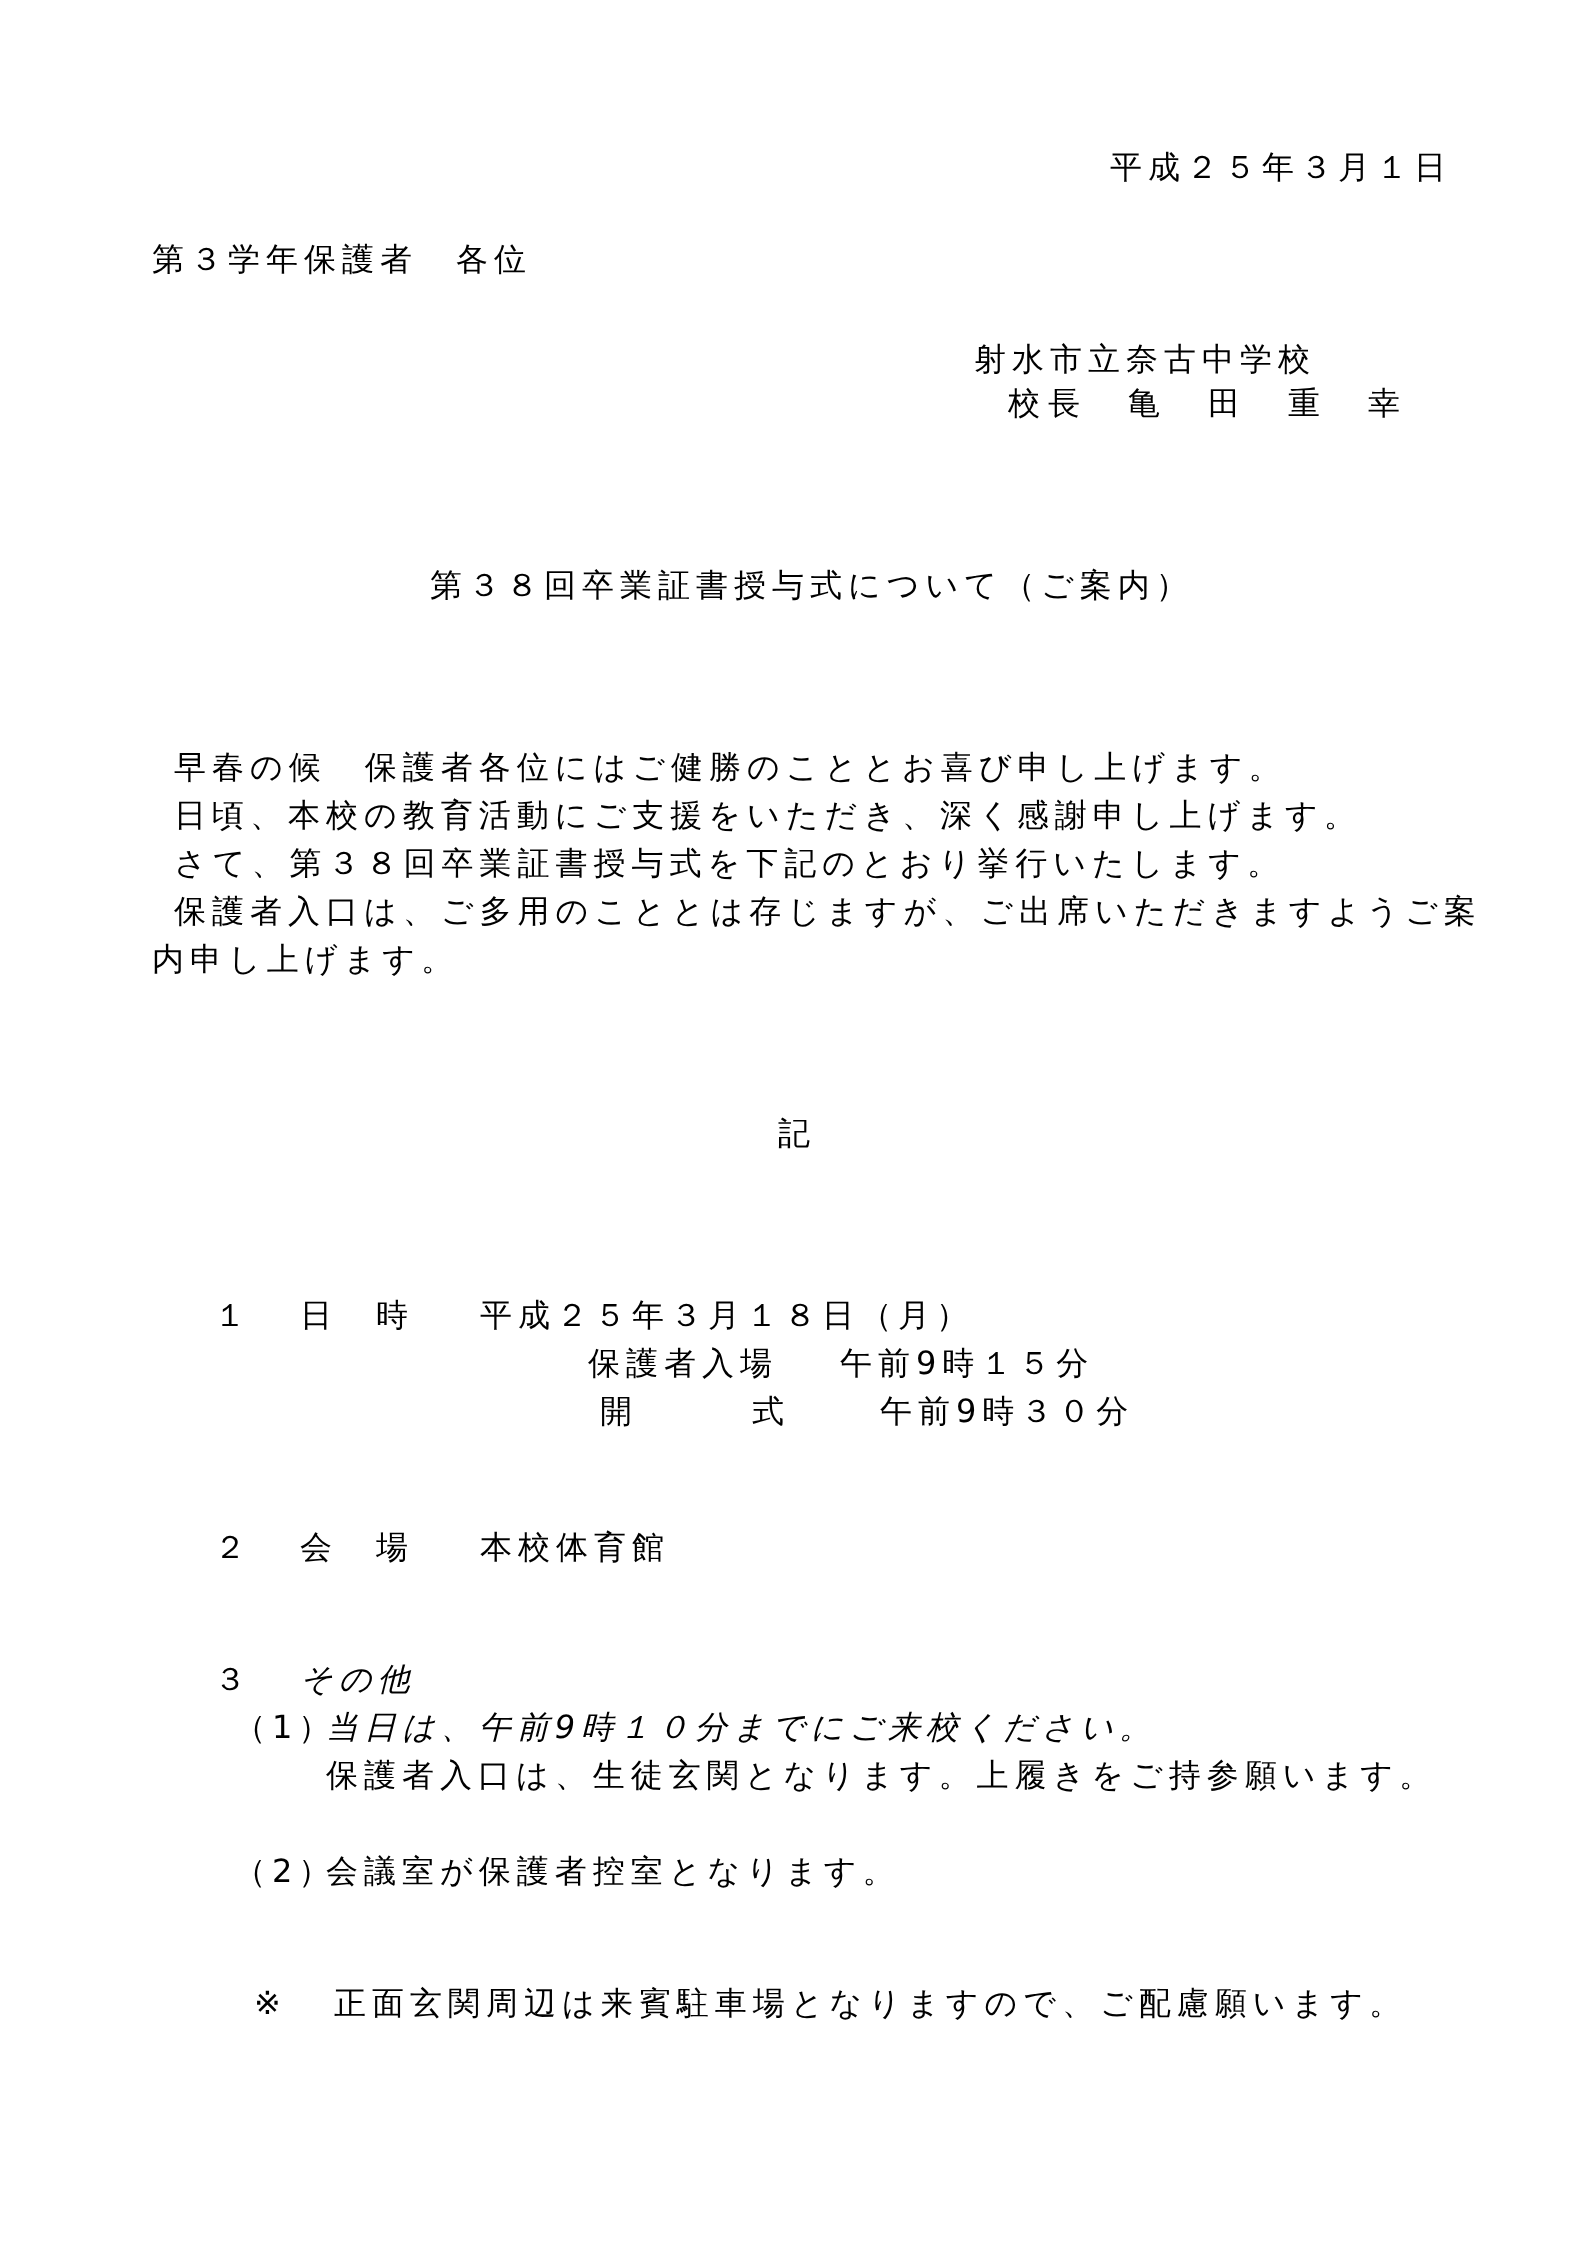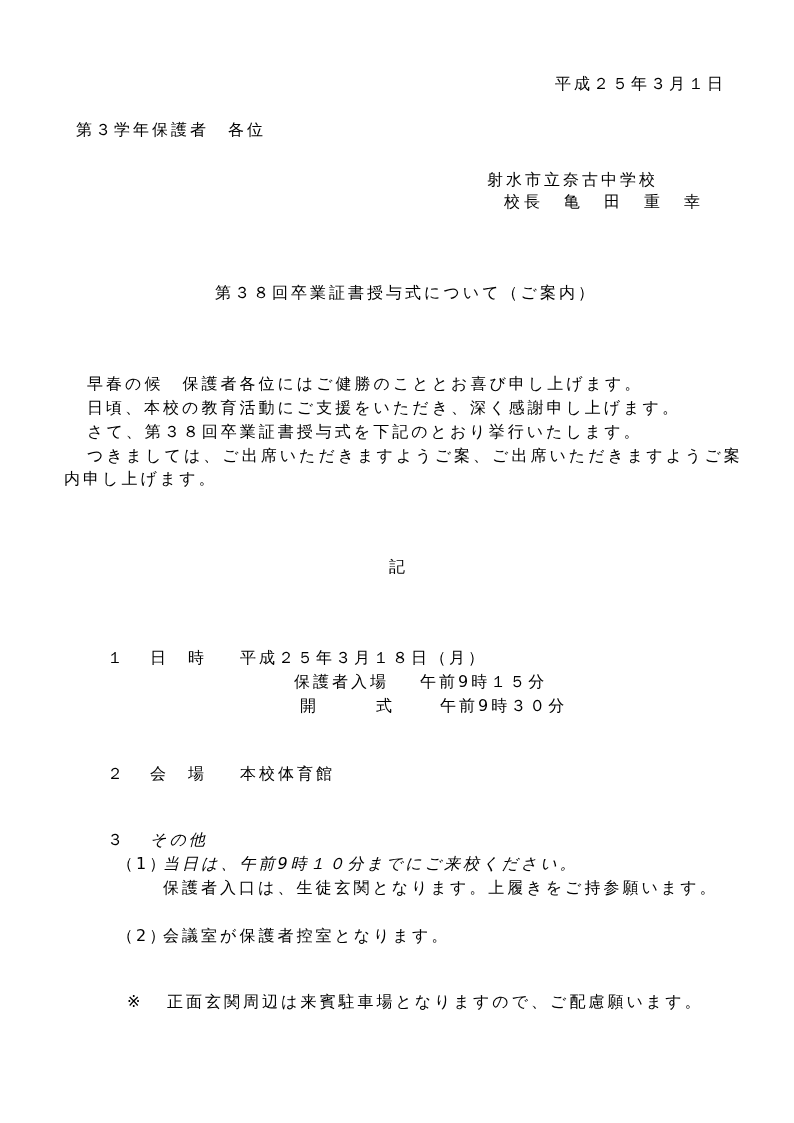--- a/index.html
+++ b/index.html
@@ -17,22 +17,22 @@
   <div class="t" style="left:555px;top:76px;">平成２５年３月１日</div>
   <div class="t" style="left:76px;top:122px;">第３学年保護者　各位</div>
   <div class="t" style="left:487px;top:172px;">射水市立奈古中学校</div>
   <div class="t" style="left:504px;top:194px;letter-spacing:4px;">校長　亀　田　重　幸</div>
 
   <div class="t" style="left:215px;top:285px;">第３８回卒業証書授与式について（ご案内）</div>
 
   <div class="t" style="left:68px;top:376px;">　早春の候　保護者各位にはご健勝のこととお喜び申し上げます。</div>
   <div class="t" style="left:68px;top:400px;">　日頃、本校の教育活動にご支援をいただき、深く感謝申し上げます。</div>
   <div class="t" style="left:68px;top:424px;">　さて、第３８回卒業証書授与式を下記のとおり挙行いたします。</div>
-  <div class="t" style="left:68px;top:448px;">　つきましては、ご出席いただきますようご案、ご出席いただきますようご案</div>
-  <div class="t" style="left:64px;top:472px;font-family:Liberation Mono, monospace;">内申し上げます。</div>
+  <div class="t" style="left:68px;top:448px;">　保護者入口は、ご多用のこととは存じますが、ご出席いただきますようご案</div>
+  <div class="t" style="left:76px;top:472px;">内申し上げます。</div>
 
   <div class="t" style="left:389px;top:559px;">記</div>
 
   <div>
     <div class="t" style="left:107px;top:650px;">１</div>
     <div class="t" style="left:150px;top:650px;">日　時</div>
     <div class="t" style="left:240px;top:650px;">平成２５年３月１８日（月）</div>
     <div class="t" style="left:294px;top:674px;">保護者入場</div>
     <div class="t" style="left:420px;top:674px;text-align:center;">午前9時１５分</div>
     <div class="t" style="left:300px;top:698px;">開　　　式</div>

